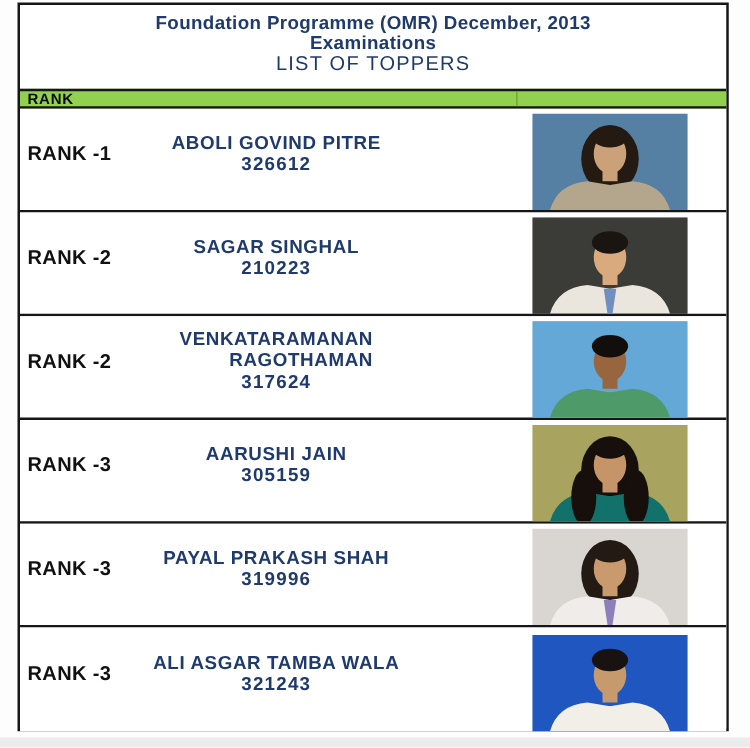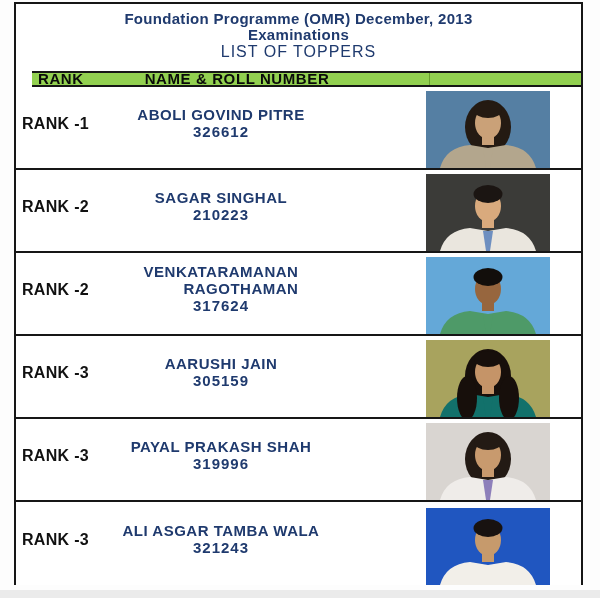--- a/index.html
+++ b/index.html
@@ -14,21 +14,21 @@
   }
   .title-block{
     height:67px;box-sizing:border-box;padding-top:7px;
     text-align:center;color:#1f3a6e;
   }
   .title-line{font-size:15px;font-weight:bold;line-height:16px;letter-spacing:0.3px;}
   .subtitle{font-size:16px;font-weight:normal;margin-top:0;letter-spacing:1px;}
   .header-row{
     position:relative;height:16px;box-sizing:border-box;
     background:#92d050;border-top:2px solid #161616;border-bottom:2px solid #161616;
-    font-weight:bold;font-size:15px;color:#0a0a0a;margin-left:16px;
+    font-weight:bold;font-size:12px;color:#0a0a0a;
   }
   .header-rank{position:absolute;left:6px;top:0;line-height:12px;letter-spacing:0.6px;}
   .header-name{position:absolute;left:0;width:410px;top:0;text-align:center;line-height:12px;letter-spacing:0.6px;}
   .header-divider{position:absolute;left:397px;top:0;bottom:0;width:1px;background:#69a02e;}
   .row{position:relative;height:83px;box-sizing:border-box;border-bottom:2px solid #161616;background:#fff;}
   .row:last-child{border-bottom:none;}
   .rank{
     position:absolute;left:6px;top:0;height:100%;display:flex;align-items:center;
     padding-bottom:8px;box-sizing:border-box;
     font-weight:bold;font-size:16px;color:#111;letter-spacing:0.3px;
@@ -61,21 +61,20 @@
 <div class="doc">
 
   <div class="title-block">
     <div class="title-line">Foundation Programme (OMR) December, 2013</div>
     <div class="title-line">Examinations</div>
     <div class="subtitle">LIST OF TOPPERS</div>
   </div>
 
   <div class="header-row">
     <span class="header-rank">RANK</span>
-    <span class="header-name">NAME &amp; ROLL NUMBER</span>
     <span class="header-divider"></span>
   </div>
 
   <div>
   <div class="row">
     <div class="rank">RANK -1</div>
     <div class="namecell">
       <div class="name">ABOLI GOVIND PITRE</div>
       <div class="roll">326612</div>
     </div>

